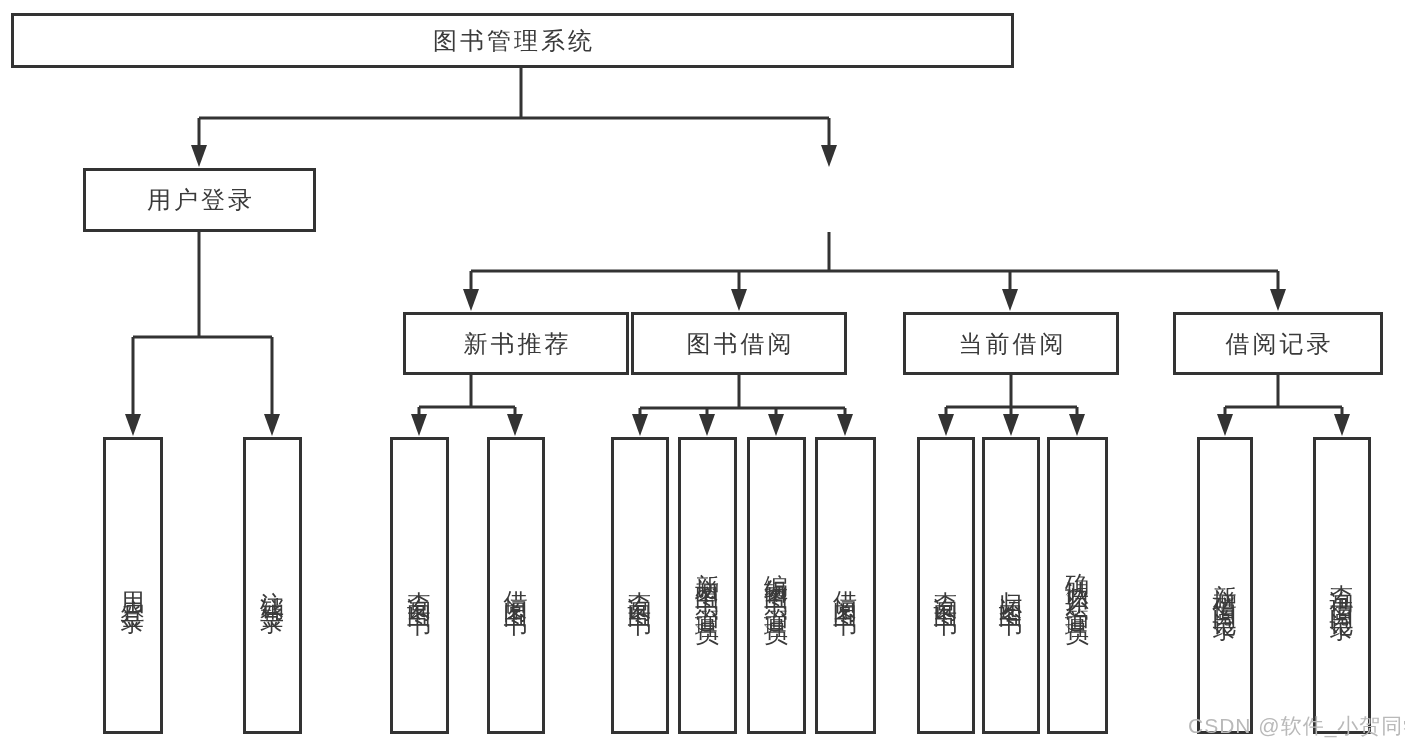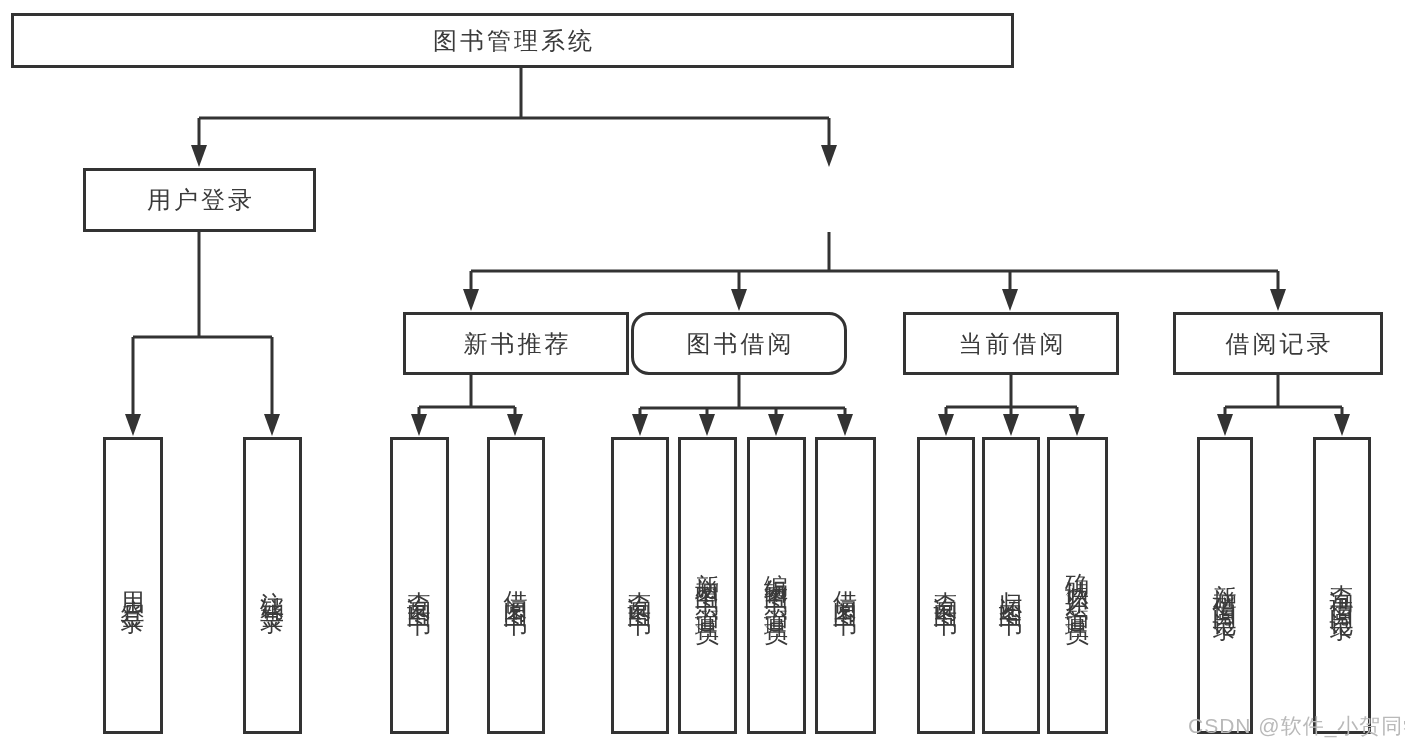--- a/index.html
+++ b/index.html
@@ -71,21 +71,21 @@
         <polygon points="1217,414 1233,414 1225,436" fill="#333333"></polygon>
         <polygon points="1334,414 1350,414 1342,436" fill="#333333"></polygon>
       </g>
     </svg>
 
   <div class="box h" style="left:11px;top:13px;width:1003px;height:55px;">图书管理系统</div>
 
   <div class="box h" style="left:83px;top:168px;width:233px;height:64px;">用户登录</div>
 
   <div class="box h" style="left:363px;top:312px;width:226px;height:63px;margin-left:40px;">新书推荐</div>
-  <div class="box h" style="left:631px;top:312px;width:216px;height:63px;border-radius:18px;">图书借阅</div>
+  <div class="box h" style="left:631px;top:312px;width:216px;height:63px;">图书借阅</div>
   <div class="box h" style="left:903px;top:312px;width:216px;height:63px;">当前借阅</div>
   <div class="box h" style="left:1173px;top:312px;width:210px;height:63px;">借阅记录</div>
 
   <div class="box v" style="left:103px;top:437px;width:60px;height:297px;">用户登录</div>
   <div class="box v" style="left:243px;top:437px;width:59px;height:297px;">注销登录</div>
 
   <div class="box v" style="left:390px;top:437px;width:59px;height:297px;">查询图书</div>
   <div class="box v" style="left:487px;top:437px;width:58px;height:297px;">借阅图书</div>
 
   <div class="box v" style="left:611px;top:437px;width:58px;height:297px;">查询图书</div>

